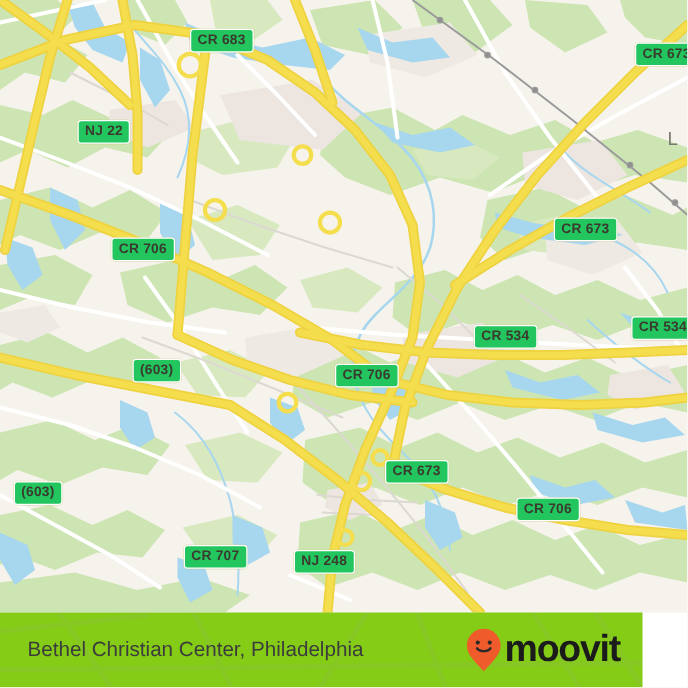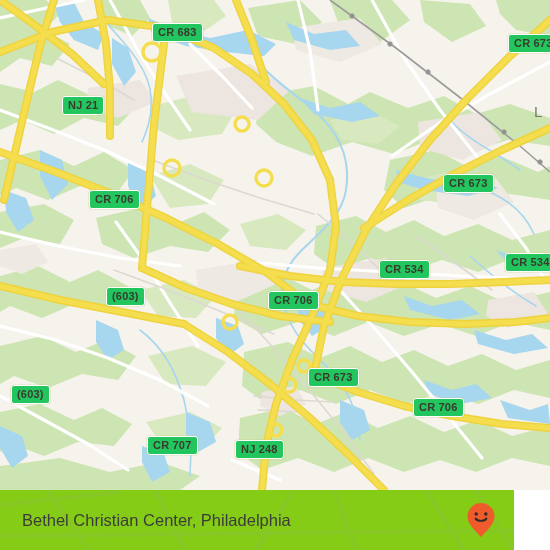--- a/index.html
+++ b/index.html
@@ -311,21 +311,21 @@
         <circle cx="230" cy="322" r="7" fill="none"></circle>
         <circle cx="289" cy="385" r="7" fill="none"></circle>
         <circle cx="276" cy="430" r="6" fill="none"></circle>
         <circle cx="304" cy="366" r="6" fill="none"></circle>
       </g>
     </svg>
 
     <div id="shield-layer">
         <div class="shield" style="left: 152px; top: 23px;">CR 683</div>
         <div class="shield" style="left: 508px; top: 34px;">CR 673</div>
-        <div class="shield" style="left: 62px; top: 96px;">NJ 21</div>
+        <div class="shield" style="left: 62px; top: 96px;">NJ 22</div>
         <div class="shield" style="left: 443px; top: 174px;">CR 673</div>
         <div class="shield" style="left: 89px; top: 190px;">CR 706</div>
         <div class="shield" style="left: 379px; top: 260px;">CR 534</div>
         <div class="shield" style="left: 505px; top: 253px;">CR 534</div>
         <div class="shield" style="left: 106px; top: 287px;">(603)</div>
         <div class="shield" style="left: 268px; top: 291px;">CR 706</div>
         <div class="shield" style="left: 308px; top: 368px;">CR 673</div>
         <div class="shield" style="left: 413px; top: 398px;">CR 706</div>
         <div class="shield" style="left: 11px; top: 385px;">(603)</div>
         <div class="shield" style="left: 147px; top: 392px; margin-top: 44px;">CR 707</div>
@@ -357,16 +357,17 @@
       <span>Bethel Christian Center, Philadelphia</span>
     </div>
 
     <div class="brand">
       <svg width="30" height="36" viewBox="0 0 30 36">
         <path d="M15 1 C7.5 1 1.5 7 1.5 14.5 C1.5 22 9 28 15 35 C21 28 28.5 22 28.5 14.5 C28.5 7 22.5 1 15 1 Z" fill="#ef5b2b"></path>
         <circle cx="10.2" cy="12" r="1.7" fill="#2b2b2b"></circle>
         <circle cx="19.8" cy="12" r="1.7" fill="#2b2b2b"></circle>
         <path d="M9.6 16.6 C11.6 19.6 18.4 19.6 20.4 16.6" fill="none" stroke="#2b2b2b" stroke-width="1.9" stroke-linecap="round"></path>
       </svg>
+      <span class="brand-word">moovit</span>
     </div>
   </div>
 
 </div>
 
 </body></html>

